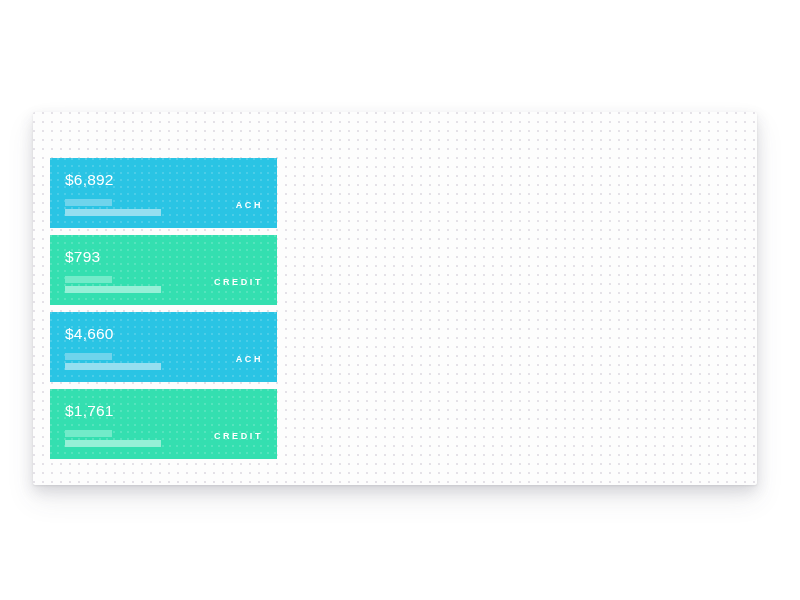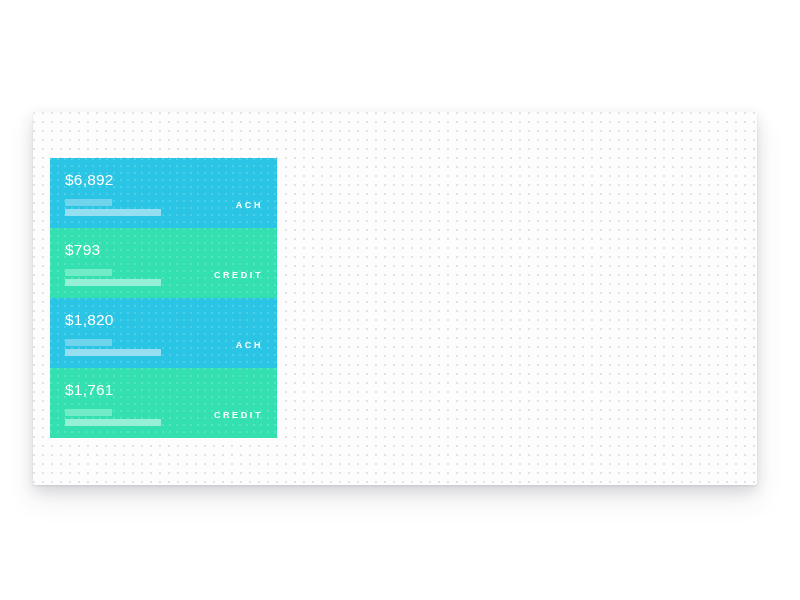--- a/index.html
+++ b/index.html
@@ -53,21 +53,21 @@
     position: absolute;
     left: 17px;
     top: 46px;
     width: 227px;
   }
 
   .payment-card {
     position: relative;
     width: 227px;
     height: 70px;
-    margin-bottom: 0;
+    margin-bottom: 7px;
     display: block;
     overflow: hidden;
     background-image:
       radial-gradient(circle at 1px 1px, rgba(255,255,255,0.16) 1px, transparent 1.3px);
     background-size: 7px 7px;
   }
   .payment-card:last-child { margin-bottom: 0; }
 
   .card-amount {
     position: absolute;
@@ -120,21 +120,21 @@
           <div class="bar bar-long" style="background-color: rgb(149, 223, 240);"></div>
           <div class="card-type">ACH</div>
         </div>
         <div class="payment-card" style="background-color: rgb(52, 223, 176); text-align: center;">
           <div class="card-amount">$793</div>
           <div class="bar bar-short" style="background-color: rgb(114, 235, 201);"></div>
           <div class="bar bar-long" style="background-color: rgb(150, 240, 215);"></div>
           <div class="card-type">CREDIT</div>
         </div>
         <div class="payment-card" style="background-color: rgb(42, 196, 228);">
-          <div class="card-amount">$1,820</div>
+          <div class="card-amount">$4,660</div>
           <div class="bar bar-short" style="background-color: rgb(111, 212, 236);"></div>
           <div class="bar bar-long" style="background-color: rgb(149, 223, 240);"></div>
           <div class="card-type">ACH</div>
         </div>
         <div class="payment-card" style="background-color: rgb(52, 223, 176);">
           <div class="card-amount">$1,761</div>
           <div class="bar bar-short" style="background-color: rgb(114, 235, 201);"></div>
           <div class="bar bar-long" style="background-color: rgb(150, 240, 215);"></div>
           <div class="card-type">CREDIT</div>
         </div>

